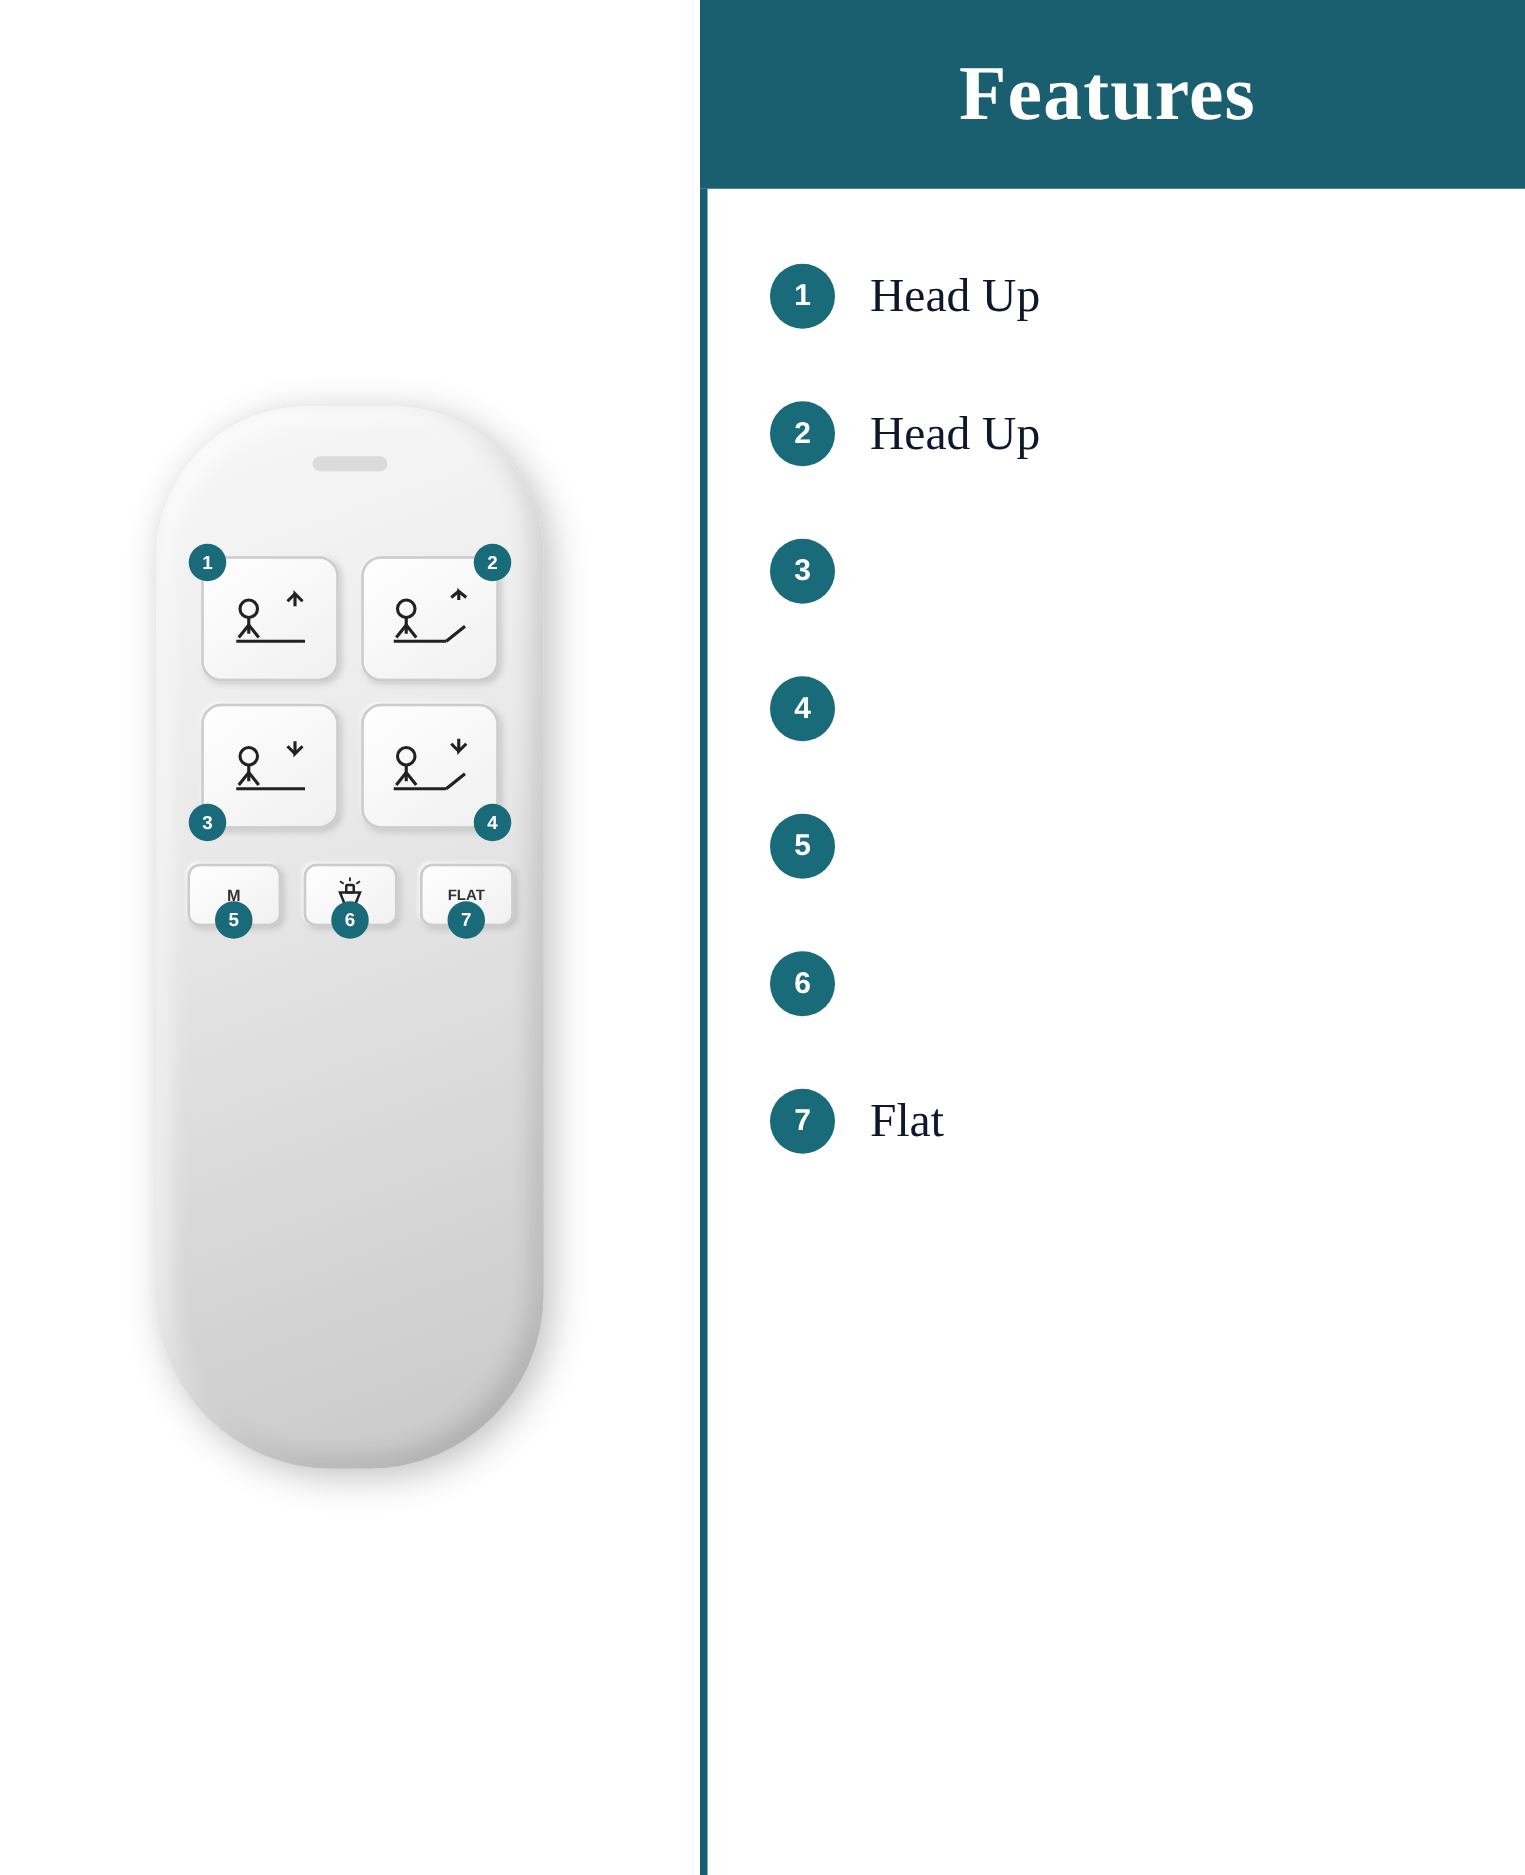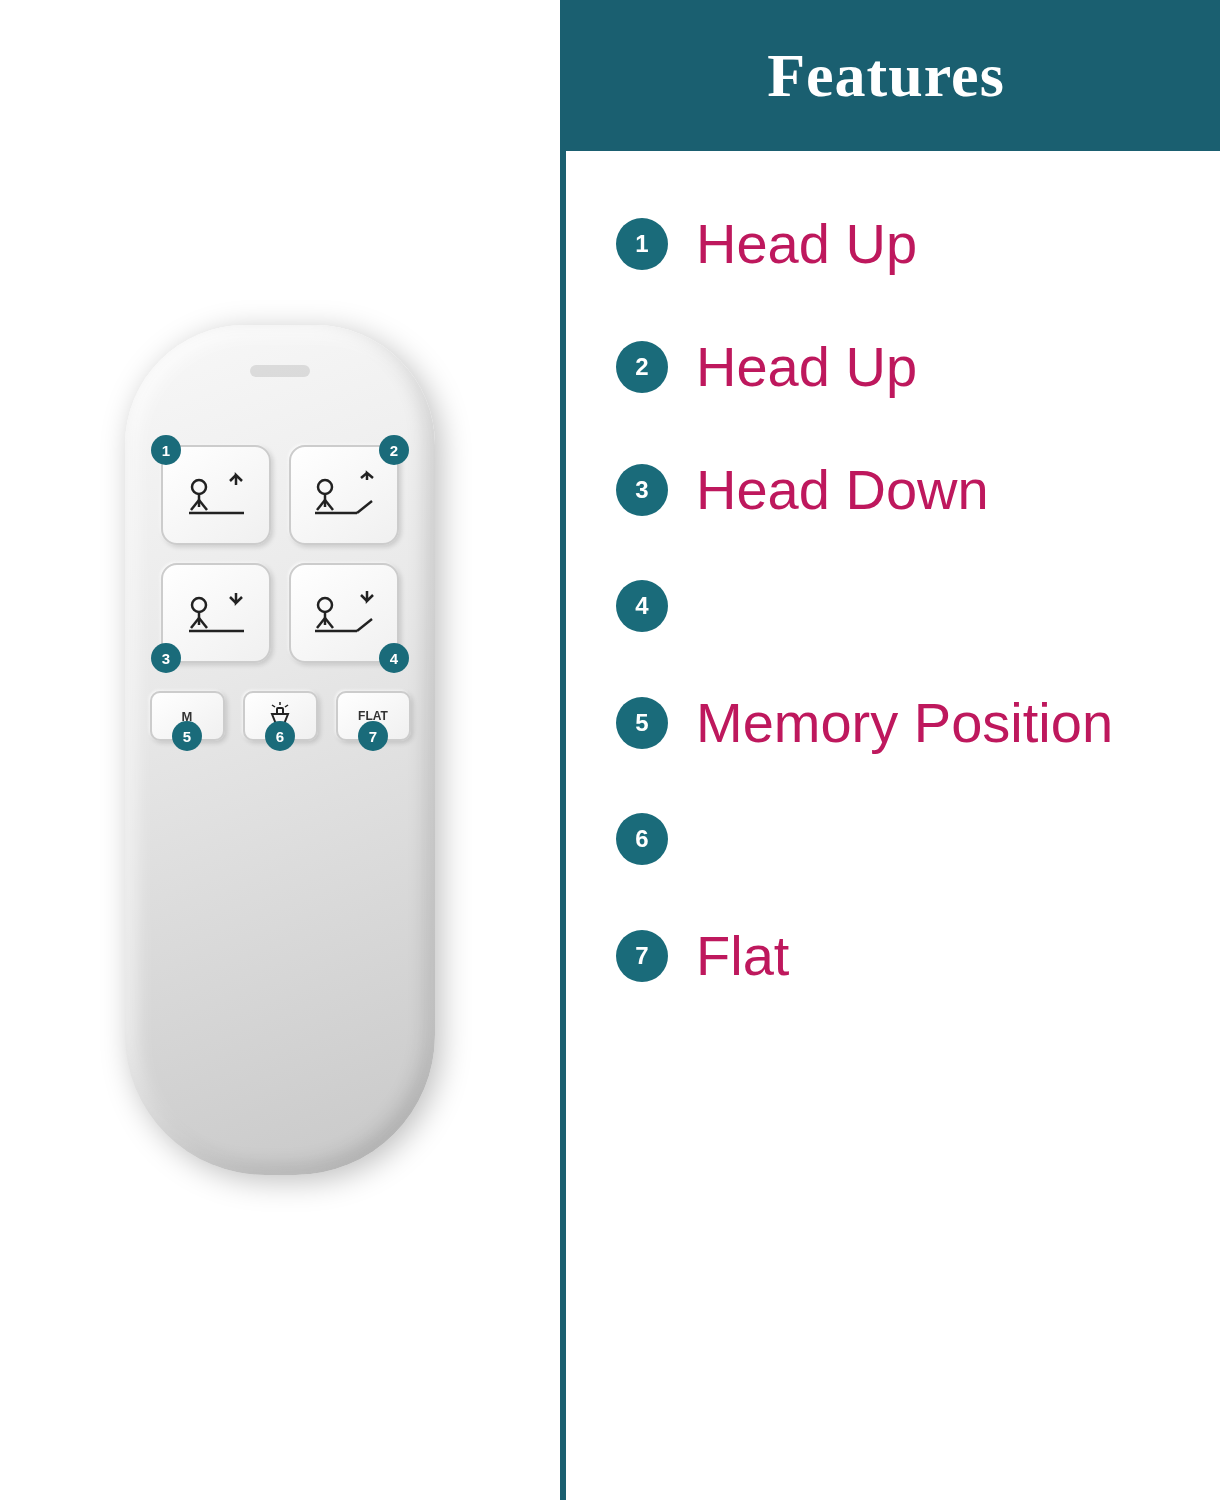--- a/index.html
+++ b/index.html
@@ -193,23 +193,23 @@
       font-size: 24px;
       font-weight: bold;
       display: flex;
       align-items: center;
       justify-content: center;
       font-family: Arial, sans-serif;
       flex-shrink: 0;
     }
 
     .feature-label {
-      font-size: 56px;
-      color: #be185d;
-      font-family: Liberation Sans, sans-serif;
+      font-size: 38px;
+      color: #0f172a;
+      font-family: Liberation Serif, serif;
       font-weight: normal;
     }
   </style>
 </head>
 <body>
 
 <div class="left-panel">
   <div class="remote">
 
     <div class="btn-row">
@@ -329,30 +329,28 @@
         <span class="feature-label">Head Up</span>
       </div>
 
       <div class="feature-item">
         <div class="feature-badge">2</div>
         <span class="feature-label">Head Up</span>
       </div>
 
       <div class="feature-item">
         <div class="feature-badge">3</div>
-        <span class="feature-label">Head Down</span>
       </div>
 
       <div class="feature-item">
         <div class="feature-badge">4</div>
       </div>
 
       <div class="feature-item">
         <div class="feature-badge">5</div>
-        <span class="feature-label">Memory Position</span>
       </div>
 
       <div class="feature-item">
         <div class="feature-badge">6</div>
       </div>
 
       <div class="feature-item">
         <div class="feature-badge">7</div>
         <span class="feature-label">Flat</span>
       </div>

